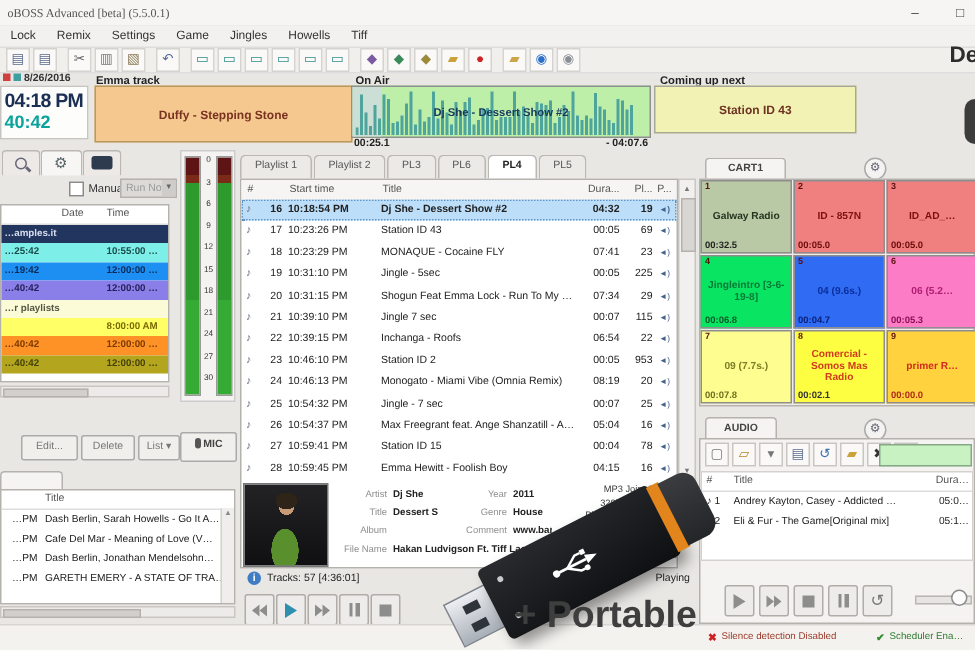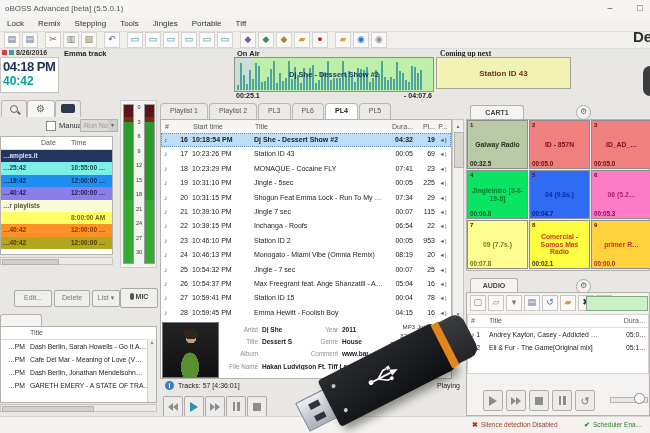--- a/index.html
+++ b/index.html
@@ -3,21 +3,21 @@
 <meta charset="utf-8">
 <style>
   html,body{margin:0;padding:0;background:#fff;}
   #screen{position:relative;width:650px;height:433px;background:#e9e7e4;overflow:hidden;
           font-family:"Liberation Sans",sans-serif;font-size:7px;color:#333;}
   .ab{position:absolute;}
   .seclabel{font-size:7.5px;font-weight:bold;color:#222;}
 
   
   #titlebar{left:0;top:0;width:650px;height:17px;background:#f6f5f3;border-bottom:1px solid #d9d6d2;}
-  #titletext{left:5px;top:4px;font-size:8px;color:#555;}
+  #titletext{left:5px;top:4px;font-size:8px;color:#555;font-family:Liberation Serif, serif;}
   .winbtn{top:2px;width:20px;height:13px;text-align:center;font-size:9px;color:#444;line-height:12px;background:#f6f5f3;}
   #btnmin{left:600px;} #btnmax{left:630px;}
   #menubar{left:0;top:17px;width:650px;height:14px;background:#f2f1ef;border-bottom:1px solid #ddd;}
   .mitem{display:inline-block;padding:2px 7px 0 7px;font-size:8px;color:#333;}
   #toolbarIcons{left:0;top:32px;width:650px;height:17px;background:#f0efec;border-bottom:1px solid #ddd;
                 display:flex;align-items:center;padding-left:3px;box-sizing:border-box;}
   .tbico{flex:none;width:14px;height:14px;margin:0 1px;border:1px solid #d5d3cf;background:#faf9f7;
          font-size:9px;line-height:13px;text-align:center;}
 
   
@@ -30,21 +30,21 @@
   #lastbox{left:63px;top:57px;width:170px;height:36px;background:#f4c88f;border:1px solid #b79a62;
            display:flex;align-items:center;justify-content:center;font-size:8px;font-weight:bold;color:#7a3220;}
   #onairlabel{left:237px;top:49px;}
   #wavebox{left:234px;top:57px;width:198px;height:33px;background:#bdefa9;border:1px solid #8f8f8f;}
   #waveplayed{left:0;top:0;width:19px;height:33px;background:#ccdfd6;}
   #wave{position:absolute;left:2px;bottom:1px;width:194px;height:31px;display:flex;align-items:flex-end;overflow:hidden;}
   .wbar{flex:none;width:2px;margin-right:1px;background:#4fa59b;}
   #wavetext{left:0;top:12px;width:100%;text-align:center;font-size:7.5px;font-weight:bold;color:#173a60;}
   #elapsed{left:236px;top:92px;font-weight:bold;color:#222;}
   #remaining{left:380px;top:92px;width:52px;text-align:right;font-weight:bold;color:#222;}
-  #cominglabel{left:440px;top:49px;font-family:Liberation Serif, serif;}
+  #cominglabel{left:440px;top:49px;}
   #comingbox{left:436px;top:57px;width:133px;height:30px;background:#f1f2b4;border:1px solid #a8a89a;
              display:flex;align-items:center;justify-content:center;font-size:8px;font-weight:bold;color:#6e3222;}
   #detext{left:633px;top:28px;font-size:15px;font-weight:bold;color:#2d2d2d;}
   #avatararc{left:643px;top:66px;width:7px;height:30px;background:#3c3c3c;border-radius:7px 0 0 7px;}
 
   
   .ltab{top:100px;height:16px;background:#ece9e6;border:1px solid #bbb8b4;border-bottom:none;border-radius:3px 3px 0 0;}
   #ltab1{left:1px;width:24px;} #ltab2{left:27px;width:26px;background:#f7f6f4;} #ltab3{left:55px;width:24px;}
   .mag{position:absolute;left:8px;top:4px;width:6px;height:6px;border:1.5px solid #667;border-radius:50%;}
   .magtail{position:absolute;left:15px;top:11px;width:4px;height:1.5px;background:#667;transform:rotate(45deg);}
@@ -195,21 +195,21 @@
 <body>
 
 <div id="screen">
 
   <div id="titlebar" class="ab"></div>
   <div id="titletext" class="ab">oBOSS Advanced [beta] (5.5.0.1)</div>
   <div id="btnmin" class="ab winbtn">–</div>
   <div id="btnmax" class="ab winbtn">□</div>
 
   <div id="menubar" class="ab">
-    <span class="mitem">Lock</span><span class="mitem">Remix</span><span class="mitem">Stepping</span><span class="mitem">Tools</span><span class="mitem">Jingles</span><span class="mitem">Portable</span><span class="mitem">Tiff</span>
+    <span class="mitem">Lock</span><span class="mitem">Remix</span><span class="mitem">Settings</span><span class="mitem">Game</span><span class="mitem">Jingles</span><span class="mitem">Howells</span><span class="mitem">Tiff</span>
   </div>
 
   <div id="toolbarIcons" class="ab">
       <span class="tbico" style="color: rgb(90, 107, 140);">▤</span>
       <span class="tbico" style="color: rgb(90, 107, 140);">▤</span>
       <span class="tbico" style="color: rgb(102, 102, 102); margin-left: 6px;">✂</span>
       <span class="tbico" style="color: rgb(119, 119, 119);">▥</span>
       <span class="tbico" style="color: rgb(136, 119, 85);">▧</span>
       <span class="tbico" style="color: rgb(85, 102, 153); margin-left: 6px;">↶</span>
       <span class="tbico" style="color: rgb(46, 143, 143); margin-left: 6px;">▭</span>
@@ -229,20 +229,21 @@
     </div>
 
   <div id="dateline" class="ab">
     <span class="dticon" style="background:#d04040"></span><span class="dticon" style="background:#3fa0a0"></span><span>8/26/2016</span>
   </div>
   <div id="clockbox" class="ab">
     <div id="clocktime">04:18 PM</div>
     <div id="clockcd">40:42</div>
   </div>
   <div id="lastlabel" class="ab seclabel">Emma track</div>
+  <div id="lastbox" class="ab">Duffy - Stepping Stone</div>
   <div id="onairlabel" class="ab seclabel">On Air</div>
   <div id="wavebox" class="ab">
     <div id="waveplayed" class="ab"></div>
     <div id="wave">
         <span class="wbar" style="height: 5px;"></span>
         <span class="wbar" style="height: 27.2px;"></span>
         <span class="wbar" style="height: 14.8px;"></span>
         <span class="wbar" style="height: 6.4px;"></span>
         <span class="wbar" style="height: 20.4px;"></span>
         <span class="wbar" style="height: 10.8px;"></span>
@@ -753,14 +754,15 @@
         <path d="M5 10 H25" stroke="#fff" stroke-width="1.8" fill="none"></path>
         <path d="M11 10 L19 4.5 H23 M11 10 L19 15.5 H22" stroke="#fff" stroke-width="1.6" fill="none"></path>
         <rect x="23" y="2.8" width="3.4" height="3.4" fill="#fff"></rect>
         <circle cx="23.5" cy="15.5" r="1.9" fill="#fff"></circle>
         <polygon points="25,6.8 33,10 25,13.2" fill="#fff"></polygon>
       </svg>
     </div>
     <div id="usbring"></div>
     <div id="usbtip"></div>
   </div>
+  <div id="caption" class="ab">+ Portable</div>
 
 </div>
 
 </body></html>

